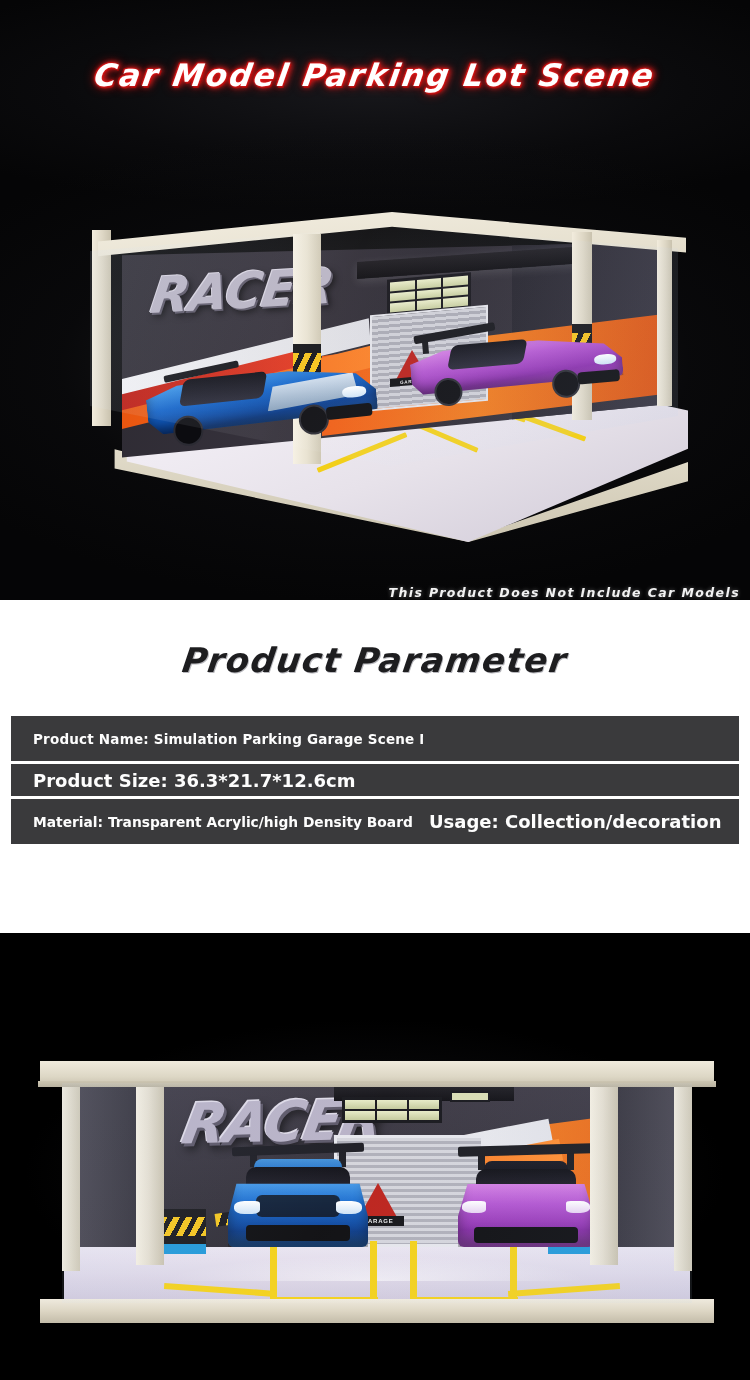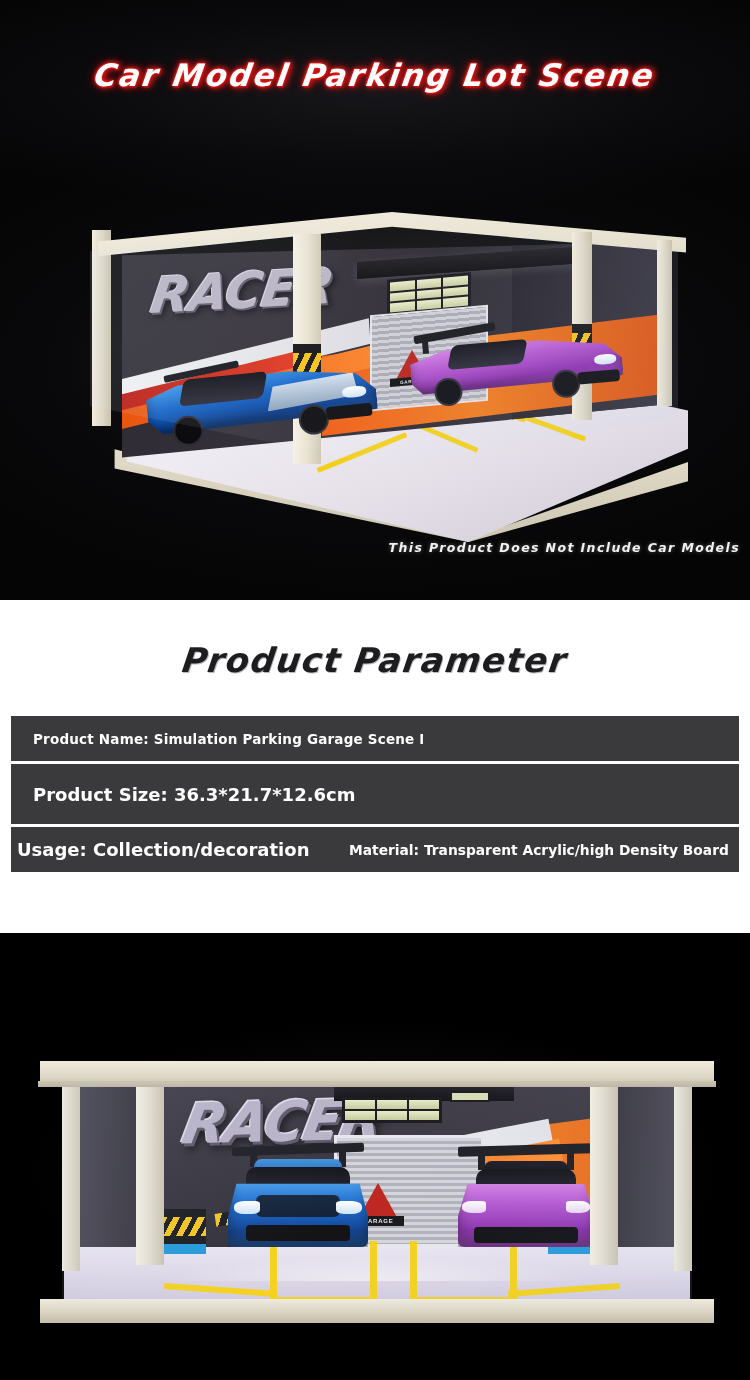--- a/index.html
+++ b/index.html
@@ -23,21 +23,21 @@
     color:#fff;
     font-family:"DejaVu Sans", sans-serif;
     text-shadow:
        0 0 2px #ff2b2b, 0 0 5px #e01c1c, 0 0 11px #c01010,
        1.5px 1.5px 0 #8c0606, -1.5px -1.5px 0 #8c0606,
        2.5px 0 6px rgba(255,40,40,.8);
     transform:skewX(-9deg);
     white-space:nowrap;
   }
   .hero-note {
-    position:absolute; right:10px; top:540px;
+    position:absolute; right:10px; top:585px;
     font-size:12.5px; font-weight:bold; font-style:italic;
     letter-spacing:1.4px; color:#f2f2f2;
     font-family:"DejaVu Sans", sans-serif;
     text-shadow:0 0 4px rgba(255,255,255,.35);
     white-space:nowrap;
   }
   .hero-ghost {
     position:absolute; top:318px; font-size:11px; color:rgba(120,120,130,.30);
     letter-spacing:1px; font-style:italic;
   }
@@ -209,21 +209,21 @@
     font-size:34px; font-weight:bold; font-style:italic; letter-spacing:1.4px;
     color:#1d1d1f; font-family:"DejaVu Sans", sans-serif;
     transform:skewX(-8deg);
     text-shadow:1px 1px 0 #b8b8bd;
   }
   .ptable {
     position:absolute; left:11px; top:116px; width:728px;
     display:flex; flex-direction:column; gap:3px;
   }
   .prow { display:flex; background:#3a3a3c; height:45px; align-items:center; }
-  .prow.big { height:60px; }
+  .prow.big { height:32px; }
   .pcell {
     color:#fdfdfd; font-family:"DejaVu Sans", sans-serif; font-weight:bold;
     white-space:nowrap; overflow:hidden;
   }
   .pcell.left  { width:412px; padding-left:22px; }
   .pcell.right { flex:1; padding-left:6px; }
   .r1 .pcell { font-size:13.5px; letter-spacing:.2px; }
   .r1 .right { font-size:18px; }
   .r2 .pcell { font-size:18px; }
   .r3 .left  { font-size:13.8px; }
@@ -516,22 +516,22 @@
     <h2 class="params-title">Product Parameter</h2>
 
     <div class="ptable">
       <div class="prow r1">
         <div class="pcell left">Product Name: Simulation Parking Garage Scene Model</div>
       </div>
       <div class="prow r2 big">
         <div class="pcell left">Product Size: 36.3*21.7*12.6cm</div>
       </div>
       <div class="prow r3">
+        <div class="pcell left">Material: Transparent Acrylic/high Density Board</div>
         <div class="pcell right">Usage: Collection/decoration</div>
-        <div class="pcell left">Material: Transparent Acrylic/high Density Board</div>
       </div>
     </div>
   </section>
 
   <section class="front">
     <div class="fv">
 
       <div class="fv-body">
         <div class="fv-backwall"></div>
         <div class="fv-orange"></div>

